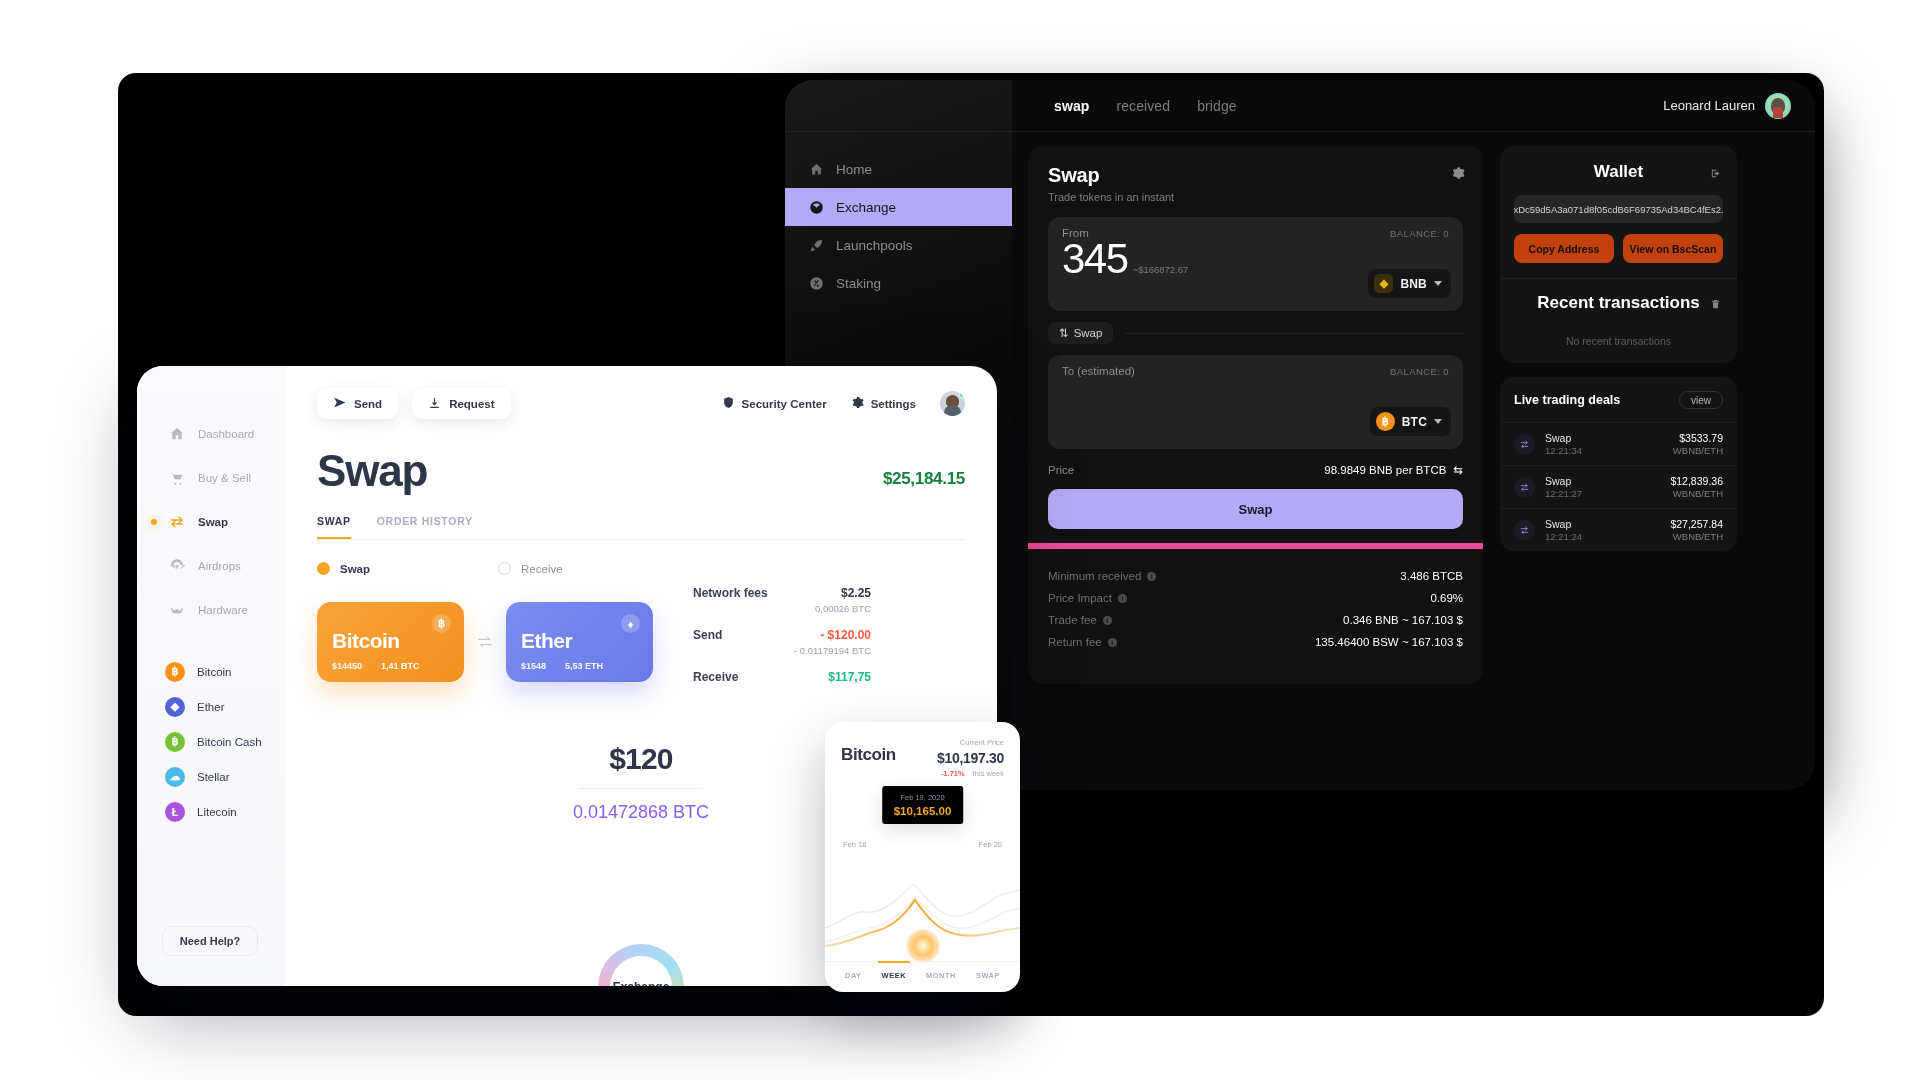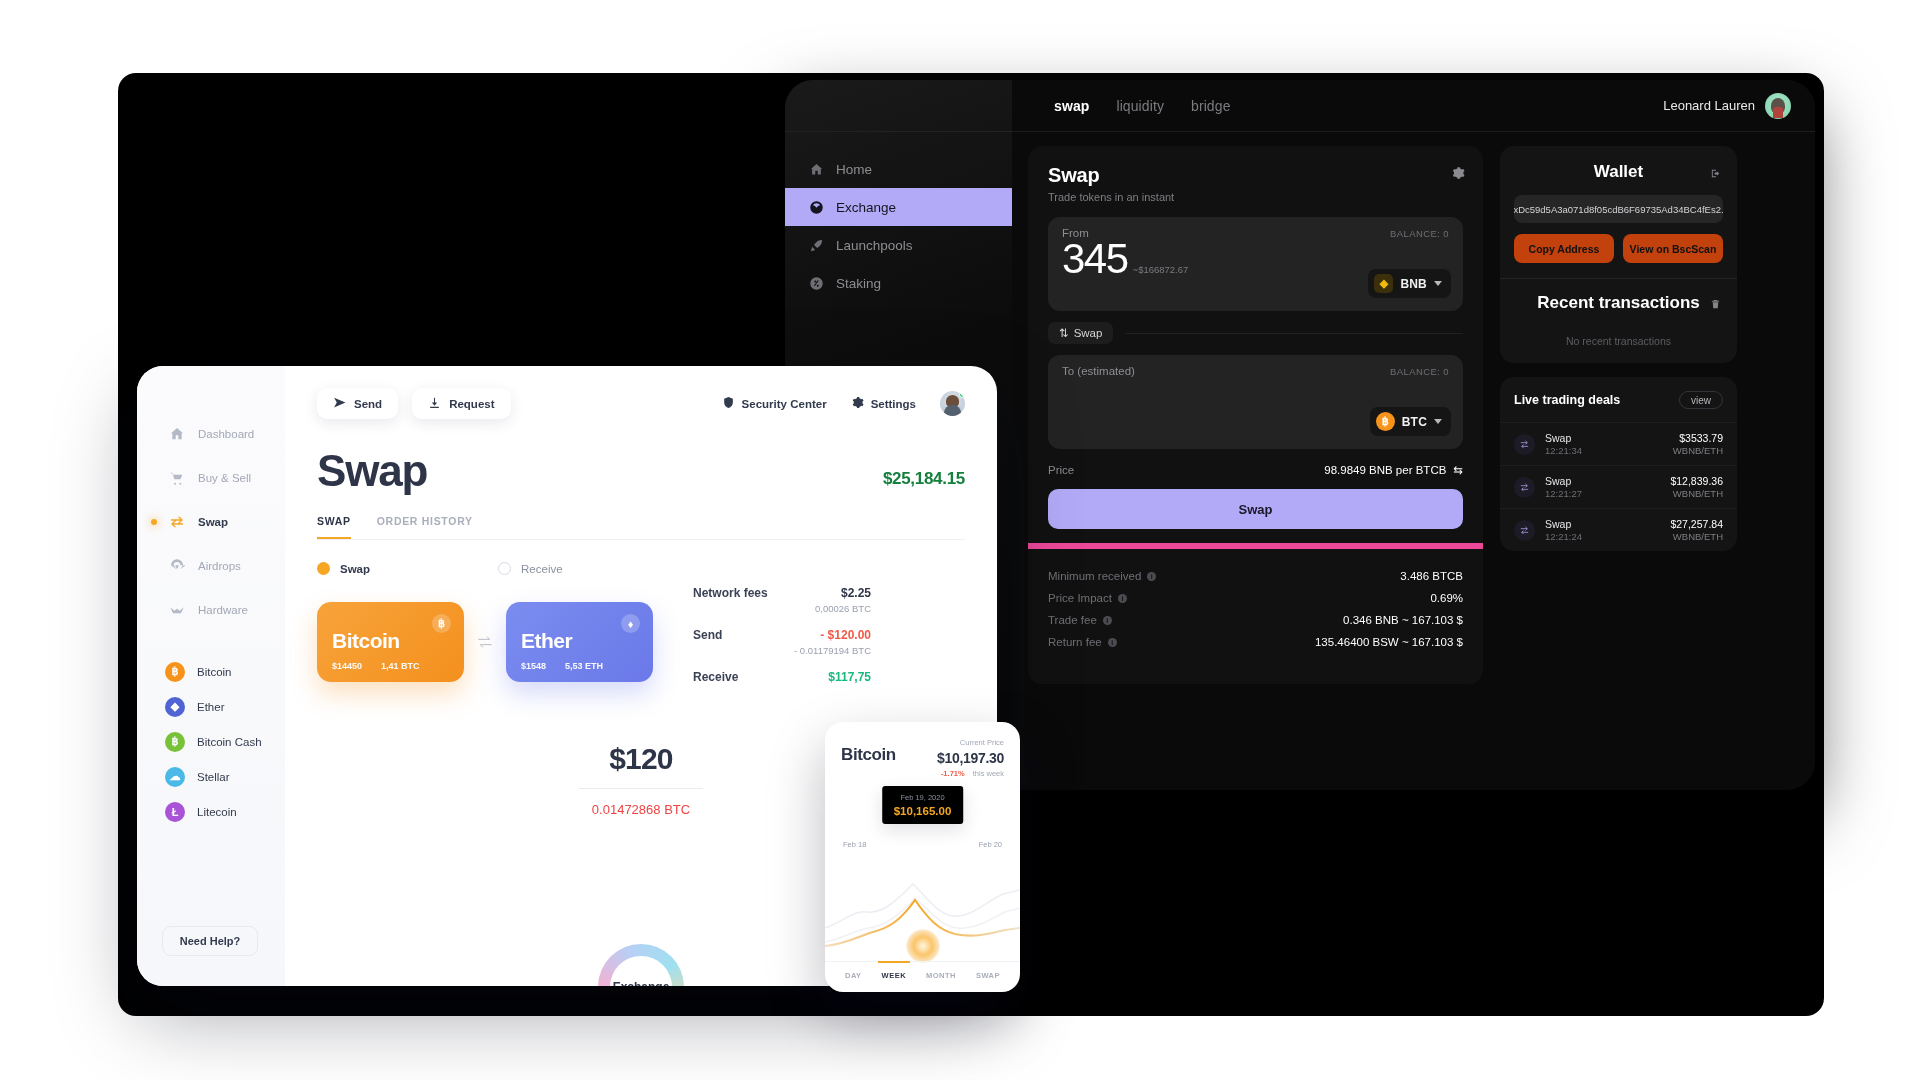--- a/index.html
+++ b/index.html
@@ -255,21 +255,21 @@
   .fee-lbl { color:#3b4255; font-size: 12px; font-weight:600; }
   .fee-right { margin-left:auto; text-align:right; }
   .fee-main { font-size: 12px; font-weight:700; color:#2e3548; }
   .fee-main.red { color:#f15a47; }
   .fee-main.green { color:#16b97e; }
   .fee-sub { font-size: 9.5px; color:#9aa0ae; margin-top: 3px; }
 
   .big-amount { text-align:center; margin-top: 44px; }
   .big-amount .ba { font-size: 30px; font-weight:700; color:#2e3548; letter-spacing:-.8px; }
   .ba-line { width: 124px; height:1px; background:#e9ebf0; margin: 12px auto 0; }
-  .ba-sub { font-size: 13px; color:#ef4444; margin-top: 13px; }
+  .ba-sub { font-size: 18px; color:#8b5cf6; margin-top: 13px; }
 
   .exchange-ring {
     position:absolute; left: 50%; transform: translateX(-50%); bottom: -44px;
     width: 86px; height: 86px; border-radius: 50%;
     background: conic-gradient(from 200deg, #f8cf9a, #f0b2d5, #b6d0f5, #9fe0f0, #f8d9a0, #f8cf9a);
     display:flex; align-items:center; justify-content:center;
   }
   .exchange-ring::before { content:''; position:absolute; width: 62px; height: 62px; border-radius:50%; background:#fff; }
   .exchange-ring span { position:relative; z-index:2; color:#2e3548; font-size: 12px; font-weight:700; }
 
@@ -353,21 +353,21 @@
               </svg>
             </span>
           <span>Staking</span>
         </div>
       </div>
     </div>
 
     <div class="ex-topbar">
       <div class="ex-tabs">
         <span class="ex-tab active">swap</span>
-        <span class="ex-tab">liquidity</span>
+        <span class="ex-tab">received</span>
         <span class="ex-tab">bridge</span>
       </div>
       <div class="ex-user">
         <span class="ex-user-name">Leonard Lauren</span>
         <span class="ex-avatar"></span>
       </div>
     </div>
 
     <div class="ex-body">
 

